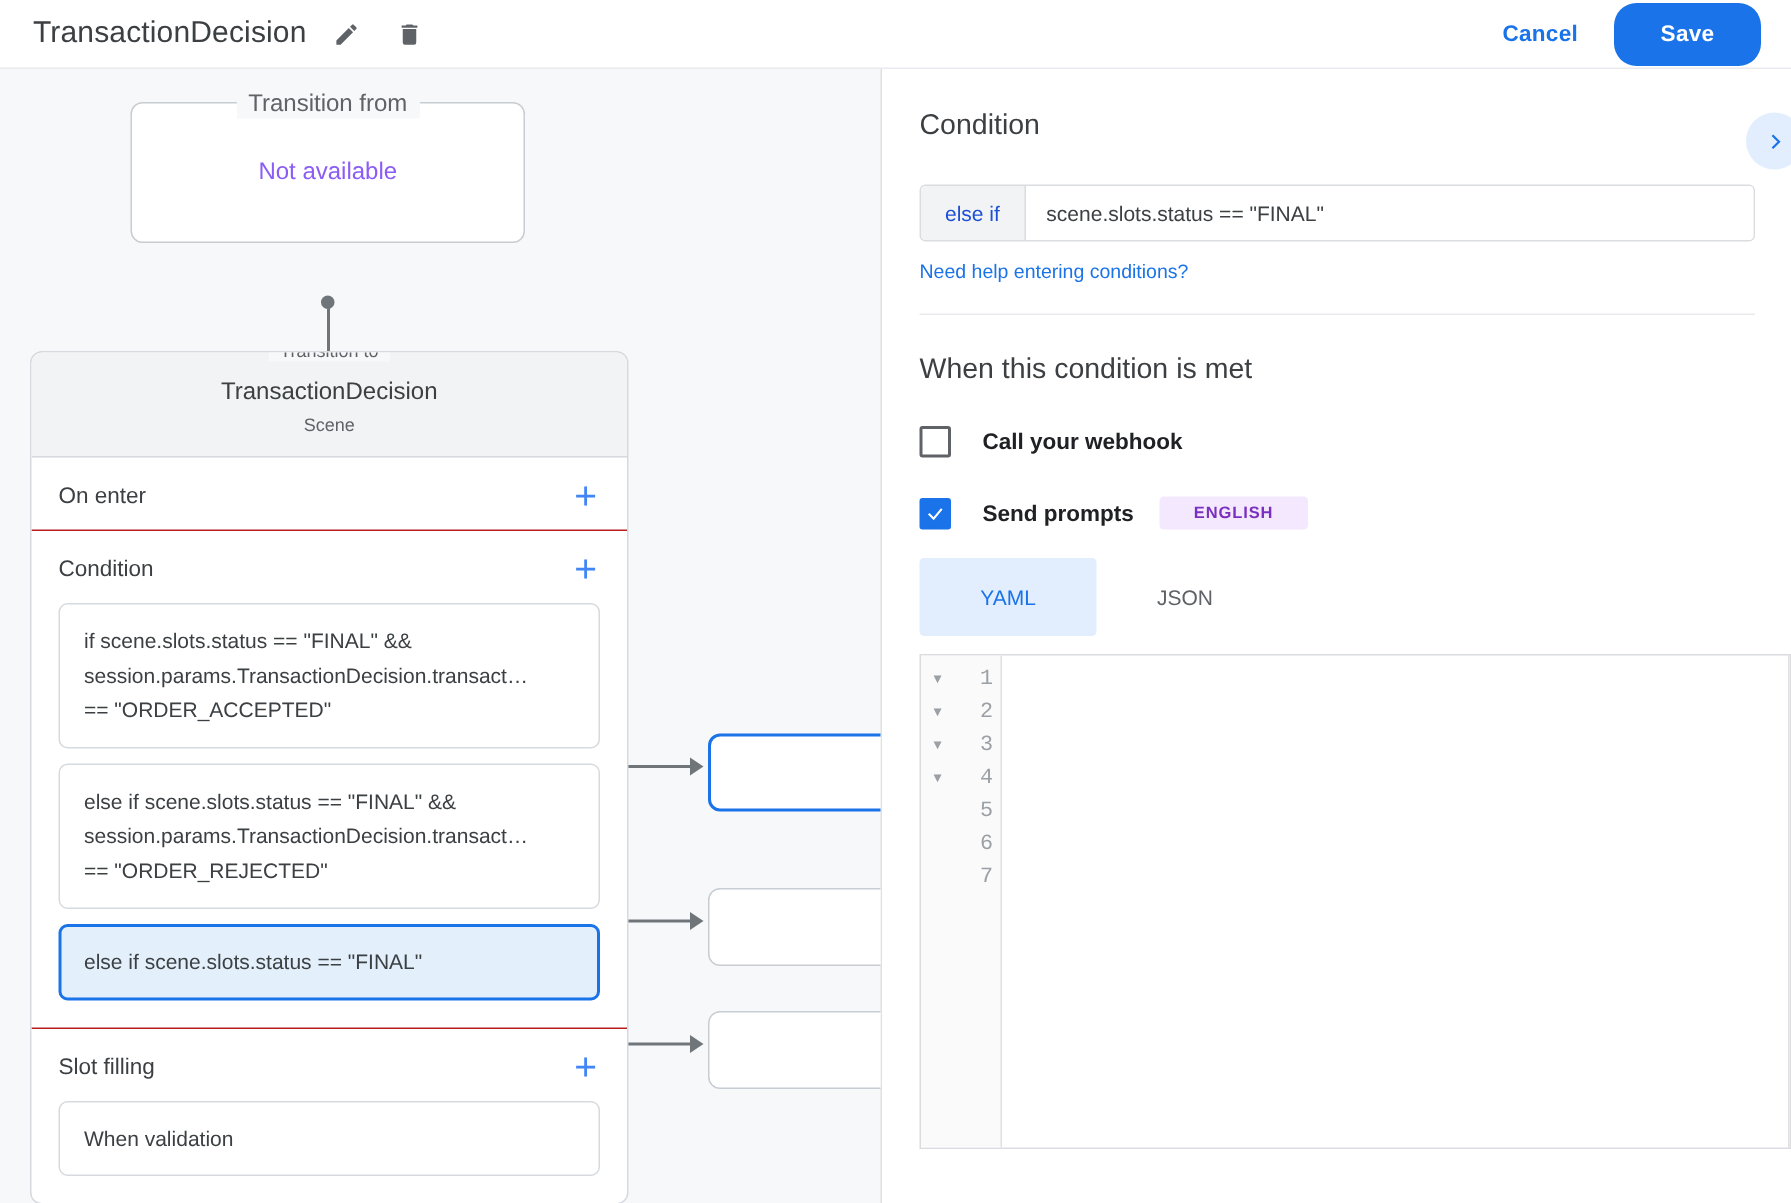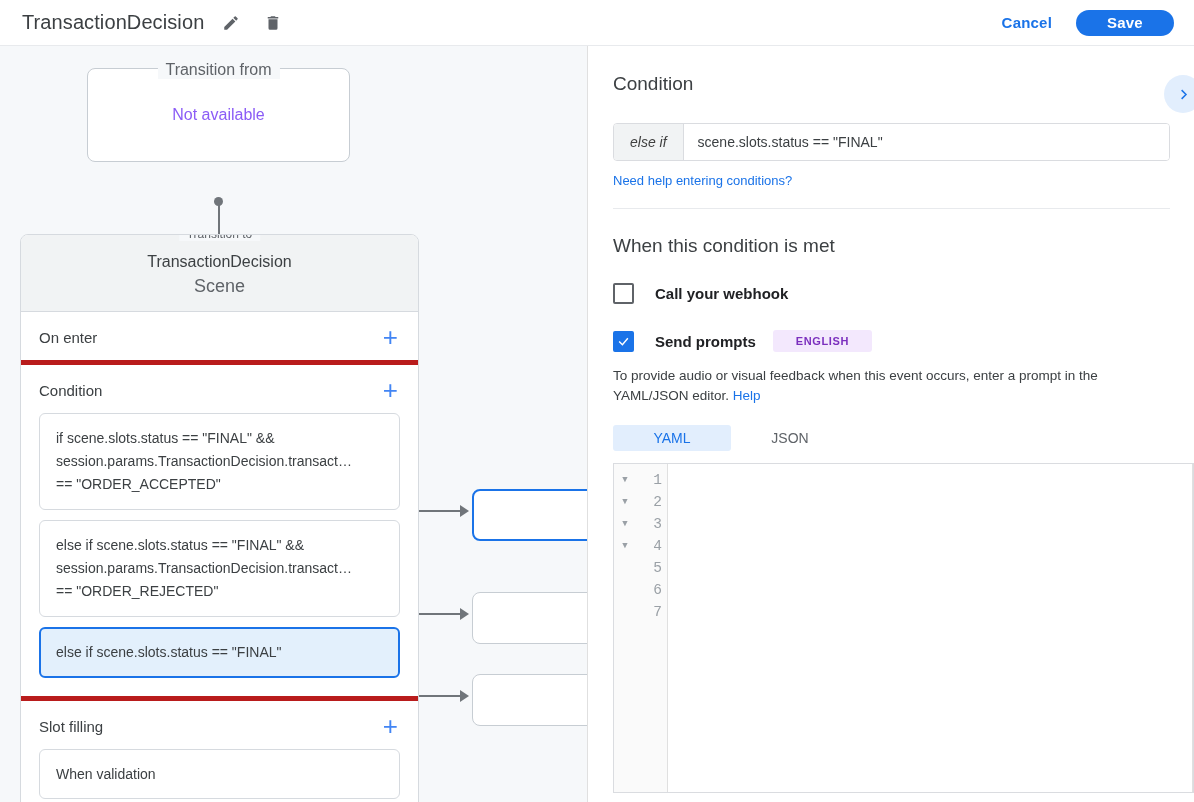--- a/index.html
+++ b/index.html
@@ -29,21 +29,21 @@
   .topbar-spacer { flex: 1; }
   .cancel-link {
     color: #1a73e8; font-size: 15px; font-weight: bold; letter-spacing: .2px;
     cursor: pointer; padding: 8px 14px; border-radius: 4px;
   }
   .save-btn {
     margin-left: 10px; margin-right: 20px;
     background: #1a73e8; color: #ffffff;
     font-size: 15px; font-weight: bold; letter-spacing: .2px;
     border: none; border-radius: 15px;
-    height: 26px; width: 98px; cursor: pointer;
+    height: 42px; width: 98px; cursor: pointer;
     font-family: "Liberation Sans", sans-serif;
   }
 
   
   .canvas {
     position: absolute; left: 0; top: 46px; width: 588px; height: 756px;
     background: #f6f8fa; overflow: hidden;
     border-right: 1px solid #e0e0e0;
   }
 
@@ -84,23 +84,23 @@
   }
   .scene-head {
     background: #f1f3f4; border-bottom: 1px solid #d6dadf;
     padding: 18px 0 14px 0; text-align: center; position: relative;
   }
   .scene-head .legend {
     position: absolute; top: -8px; left: 50%; transform: translateX(-50%);
     background: #f6f8fa; padding: 0 8px; font-size: 12px; color: #5f6368;
   }
   .scene-name { font-size: 16px; color: #3c4043; }
-  .scene-sub { font-size: 18px; color: #5f6368; margin-top: 5px; }
-
-  .section { border-bottom: 5px solid #b91c1c; }
+  .scene-sub { font-size: 12px; color: #5f6368; margin-top: 5px; }
+
+  .section { border-bottom: 1px solid #b91c1c; }
   .section:last-child { border-bottom: none; }
   .section-header {
     display: flex; align-items: center; justify-content: space-between;
     padding: 16px 18px 14px 18px;
   }
   .section-title { font-size: 15px; color: #3c4043; }
   .plus-icon {
     color: #4285f4; font-size: 26px; line-height: 18px;
     font-weight: 300; cursor: pointer; padding: 0 2px;
   }
@@ -154,21 +154,21 @@
   .expand-btn svg { fill: none; stroke: #1a73e8; stroke-width: 2.4; }
 
   .cond-input-row {
     display: flex; margin-top: 28px;
     border: 1px solid #dadce0; border-radius: 4px; overflow: hidden;
     height: 38px;
   }
   .cond-prefix {
     background: #f1f3f4; border-right: 1px solid #dadce0;
     display: flex; align-items: center; padding: 0 16px;
-    font-size: 14px; color: #404040; white-space: nowrap; font-style: italic;
+    font-size: 14px; color: #1d4ed8; white-space: nowrap;
   }
   .cond-value {
     flex: 1; border: none; outline: none; padding: 0 14px;
     font-size: 14px; color: #3c4043;
     font-family: "Liberation Sans", sans-serif;
   }
   .help-link {
     display: inline-block; margin-top: 12px;
     font-size: 13px; color: #1a73e8; cursor: pointer;
   }
@@ -194,21 +194,21 @@
     padding: 5px 23px; border-radius: 3px;
   }
   .desc {
     margin-top: 14px; font-size: 13.5px; color: #3c4043; line-height: 20px;
     max-width: 560px;
   }
   .desc a { color: #1a73e8; cursor: pointer; text-decoration: none; }
 
   .tabs { display: flex; margin-top: 19px; }
   .tab {
-    height: 26px; min-width: 118px; display: flex;
+    height: 52px; min-width: 118px; display: flex;
     align-items: center; justify-content: center;
     font-size: 14px; color: #5f6368; cursor: pointer; border-radius: 3px;
   }
   .tab.active { background: #e2eefd; color: #1a73e8; }
 
   .editor {
     margin-top: 12px; border: 1px solid #dadce0; border-top: 1px solid #dadce0;
     height: 330px; display: flex; position: relative; overflow: hidden;
     background: #ffffff;
     font-family: "Liberation Mono", monospace;
@@ -362,24 +362,20 @@
       <div class="check-row">
         <div class="checkbox checked">
           <svg width="13" height="13" viewBox="0 0 24 24">
               <polyline points="4,12 10,18 20,6"></polyline>
             </svg>
         </div>
         <div class="check-label bold">Send prompts</div>
         <div class="lang-badge">ENGLISH</div>
       </div>
 
-      <div class="desc">
-        <span>To provide audio or visual feedback when this event occurs, enter a prompt in the YAML/JSON editor.</span>
-        <a>Help</a>
-      </div>
 
       <div class="tabs">
         <div class="tab active">YAML</div>
         <div class="tab">JSON</div>
       </div>
     </div>
 
     <div style="padding:0 0 0 24px;">
       <div class="editor">
         <div class="fold-col">

